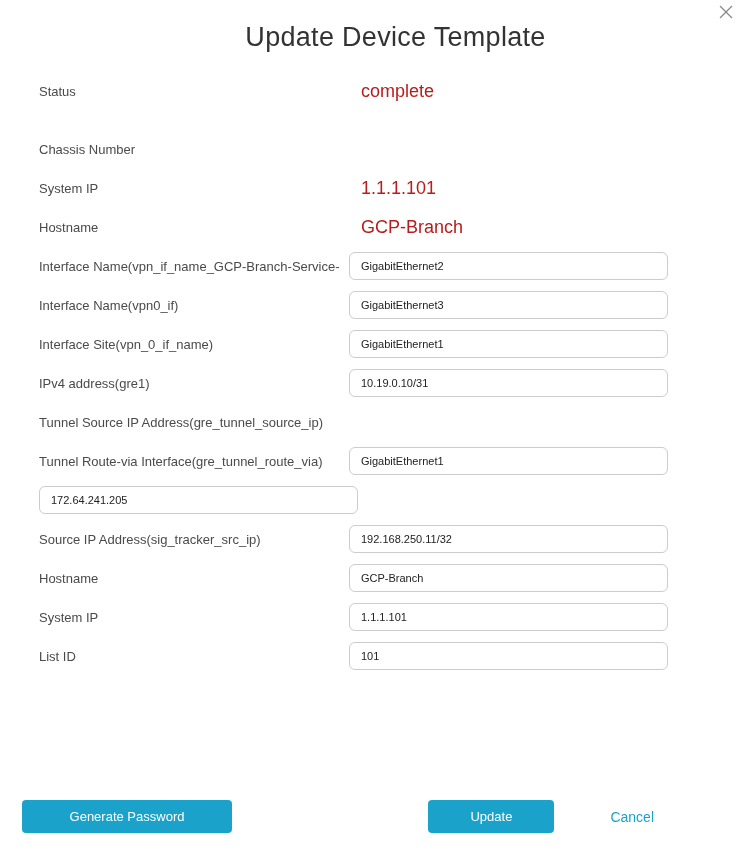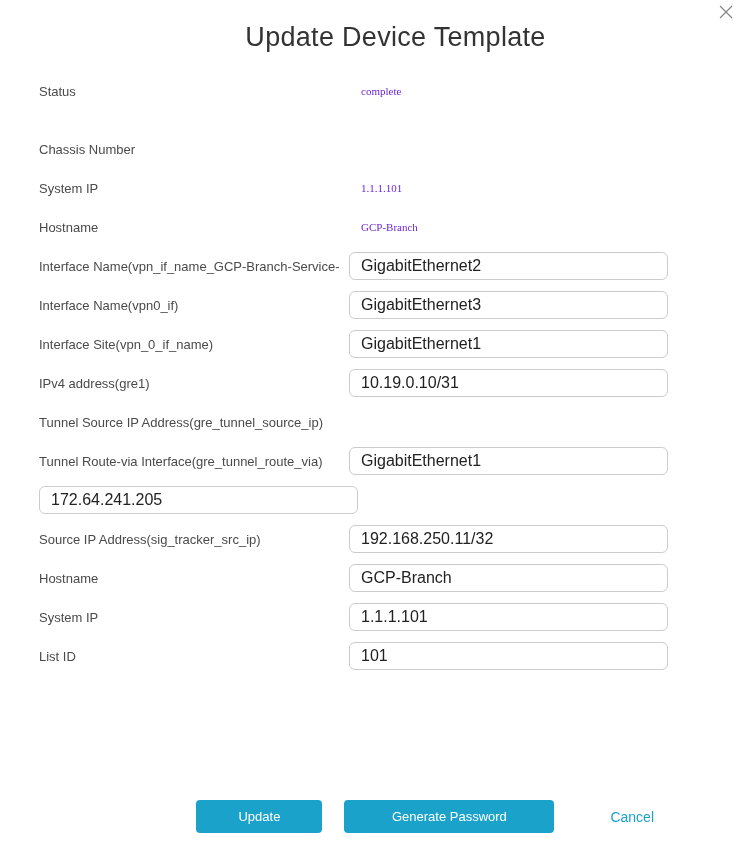--- a/index.html
+++ b/index.html
@@ -58,31 +58,30 @@
   .field-label {
     flex: 0 0 310px;
     width: 310px;
     font-size: 13px;
     color: #4a4a4a;
     white-space: nowrap;
     overflow: hidden;
   }
   .field-value {
     padding-left: 12px;
-    font-size: 11px;
-    color: #6d28d9;
-    font-family: Liberation Serif, serif;
+    font-size: 18px;
+    color: #b91c1c;
   }
   .field-input {
     width: 319px;
     height: 28px;
     border: 1px solid #ccc;
     border-radius: 6px;
     padding: 0 10px 0 11px;
-    font-size: 16px;
+    font-size: 11px;
     color: #222;
     font-family: "Liberation Sans", sans-serif;
     outline: none;
     background: #fff;
   }
   .footer {
     position: absolute;
     left: 0;
     top: 800px;
     width: 752px;
@@ -183,18 +182,18 @@
         <div class="field-label">System IP</div>
         <input type="text" class="field-input" value="1.1.1.101" style="">
       </div>
       <div class="row">
         <div class="field-label">List ID</div>
         <input type="text" class="field-input" value="101" style="">
       </div>
     </div>
 
   <div class="footer">
+    <button class="btn btn-generate">Generate Password</button>
     <button class="btn btn-update">Update</button>
-    <button class="btn btn-generate">Generate Password</button>
     <button class="cancel-link">Cancel</button>
   </div>
 
 </div>
 
 </body></html>

